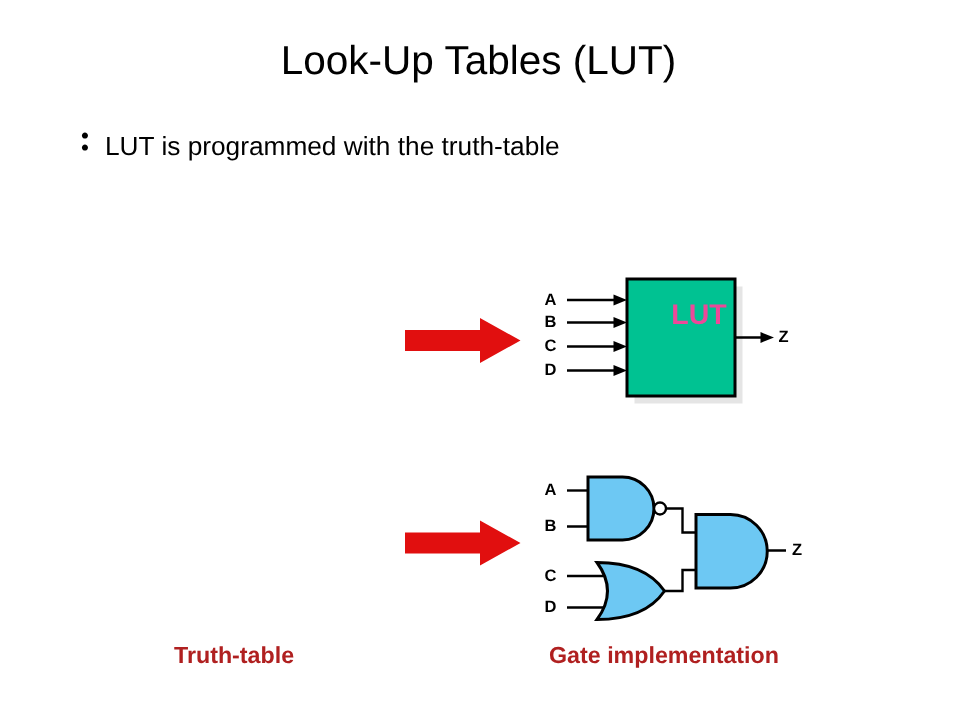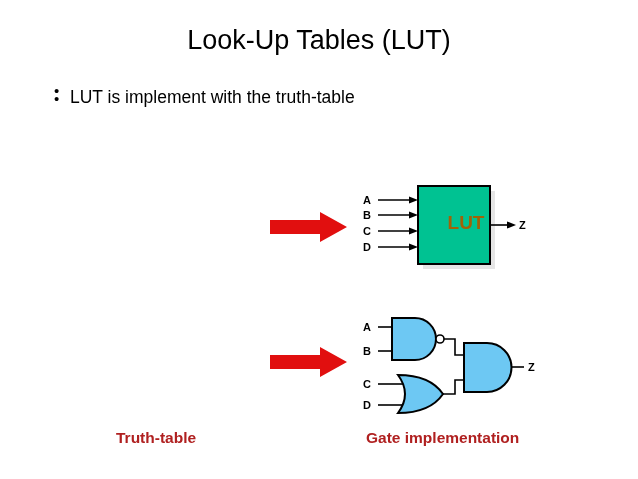--- a/index.html
+++ b/index.html
@@ -65,42 +65,42 @@
     color: #000000;
   }
   .diagram-svg {
     position: absolute;
     left: 0;
     top: 0;
   }
   #lut-box-label {
     position: absolute;
     left: 418px;
-    top: 212px;
+    top: 200px;
     width: 96px;
     text-align: center;
     font-size: 19px;
     font-weight: bold;
-    color: #a16207;
+    color: #ec4899;
   }
 </style>
 </head>
 <body>
 
 <div id="slide">
 
   <div id="slide-title">Look-Up Tables (LUT)</div>
 
   <div class="bullet-list">
     <div class="bullet-row">
       <span class="bullet-dot">•</span>
     </div>
     <div class="bullet-row">
       <span class="bullet-dot">•</span>
-      <span>LUT is implement with the truth-table</span>
+      <span>LUT is programmed with the truth-table</span>
     </div>
   </div>
 
   <svg class="diagram-svg" width="638" height="479" viewBox="0 0 638 479">
 
     <g>
       <polygon points="270,220 320,220 320,212 347,227 320,242 320,234 270,234" fill="#e10f0f"></polygon>
     </g>
 
     <g>

